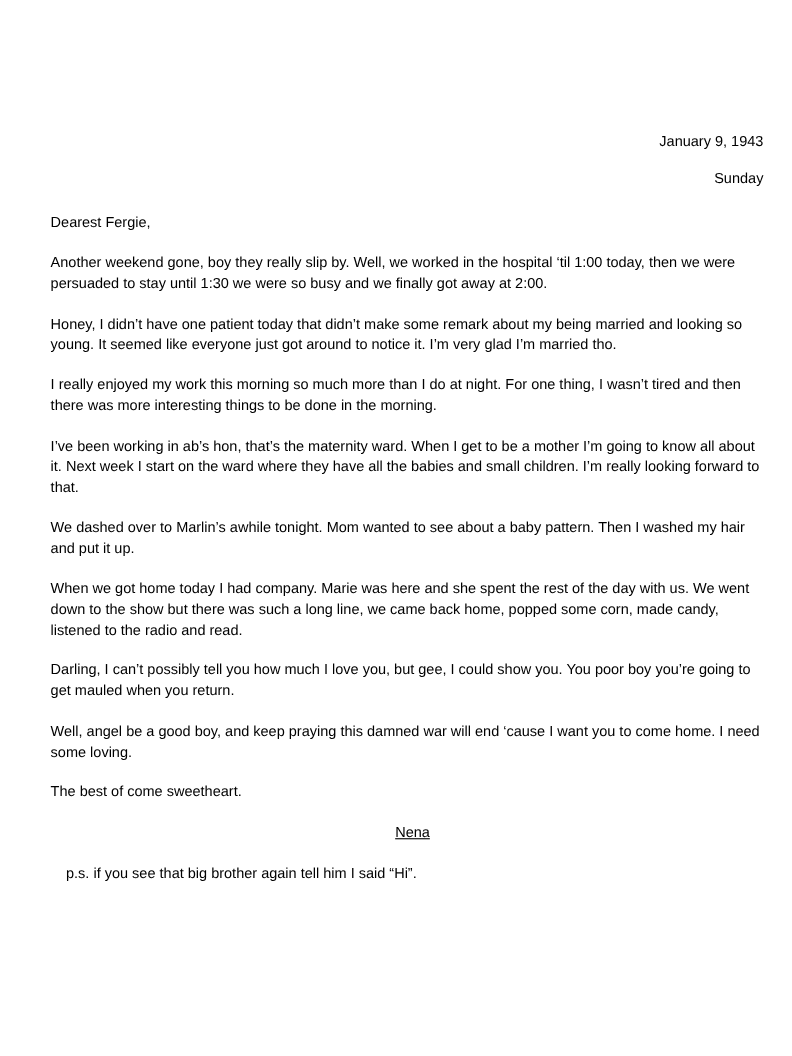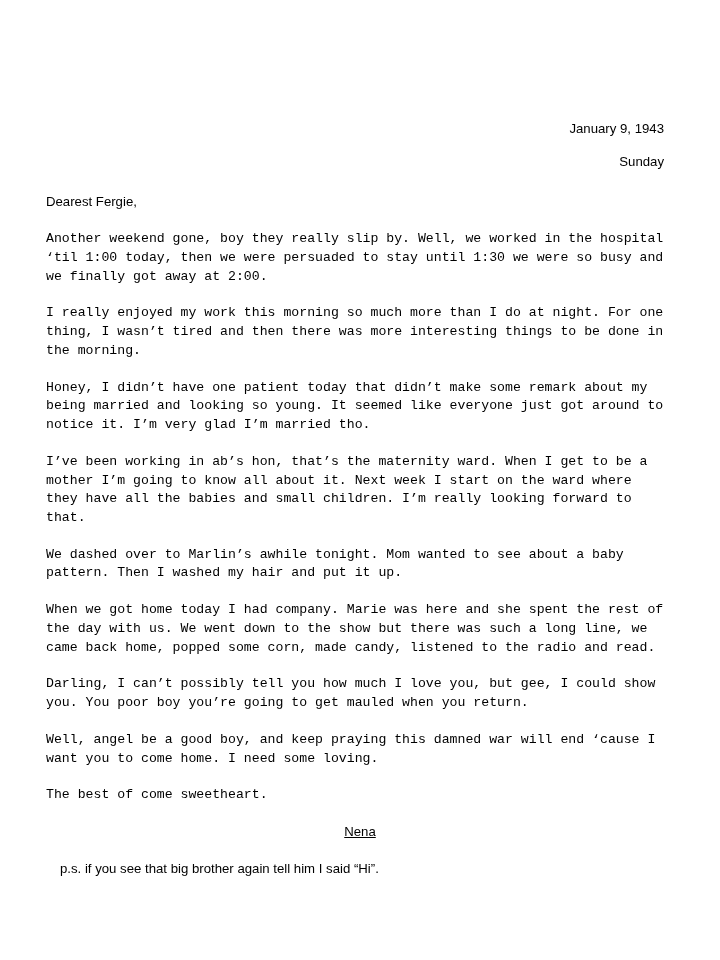--- a/index.html
+++ b/index.html
@@ -12,21 +12,21 @@
     height: 960px;
     font-family: "Liberation Sans", sans-serif;
     color: #000000;
     -webkit-font-smoothing: antialiased;
   }
   .page {
     position: relative;
     width: 720px;
     height: 960px;
     box-sizing: border-box;
-    padding: 120px 56px 0 46px;
+    padding: 120px 26px 0 46px;
   }
   .letter {
     font-size: 13.2px;
     line-height: 1.42;
   }
   .line-right {
     text-align: right;
     margin: 0 0 4px 0;
   }
   .date-line {
@@ -35,21 +35,20 @@
   }
   .day-line {
     margin-bottom: 22px;
   }
   .salutation {
     margin: 16px 0 18px 0;
   }
   .para {
     margin: 0 0 18px 0;
     text-align: left;
-    font-family: Liberation Mono, monospace;
   }
   .closing {
     text-align: center;
     margin: 0 0 18px 0;
     padding-left: 10px;
   }
   .signature {
     text-align: center;
     margin: 0 0 18px 0;
     padding-left: 10px;
@@ -64,22 +63,22 @@
 
 <div class="page">
   <div class="letter">
 
     <p class="line-right date-line">January 9, 1943</p>
     <p class="line-right day-line">Sunday</p>
 
     <p class="salutation">Dearest Fergie,</p>
 
     <p class="para">Another weekend gone, boy they really slip by.  Well, we worked in the hospital ‘til 1:00 today, then we were persuaded to stay until 1:30 we were so busy and we finally got away at 2:00.</p>
+    <p class="para">Honey, I didn’t have one patient today that didn’t make some remark about my being married and looking so young.  It seemed like everyone just got around to notice it.  I’m very glad I’m married tho.</p>
     <p class="para">I really enjoyed my work this morning so much more than I do at night.  For one thing, I wasn’t tired and then there was more interesting things to be done in the morning.</p>
-    <p class="para">Honey, I didn’t have one patient today that didn’t make some remark about my being married and looking so young.  It seemed like everyone just got around to notice it.  I’m very glad I’m married tho.</p>
     <p class="para">I’ve been working in ab’s hon, that’s the maternity ward.  When I get to be a mother I’m going to know all about it.  Next week I start on the ward where they have all the babies and small children.  I’m really looking forward to that.</p>
     <p class="para">We dashed over to Marlin’s awhile tonight.  Mom wanted to see about a baby pattern.  Then I washed my hair and put it up.</p>
     <p class="para">When we got home today I had company.  Marie was here and she spent the rest of the day with us.  We went down to the show but there was such a long line, we came back home, popped some corn, made candy, listened to the radio and read.</p>
     <p class="para">Darling, I can’t possibly tell you how much I love you, but gee, I could show you.  You poor boy you’re going to get mauled when you return.</p>
     <p class="para">Well, angel be a good boy, and keep praying this damned war will end ‘cause I want you to come home.  I need some loving.</p>
     <p class="para">The best of come sweetheart.</p>
 
     <p class="signature">Nena</p>
 
     <p class="postscript">p.s. if you see that big brother again tell him I said “Hi”.</p>

